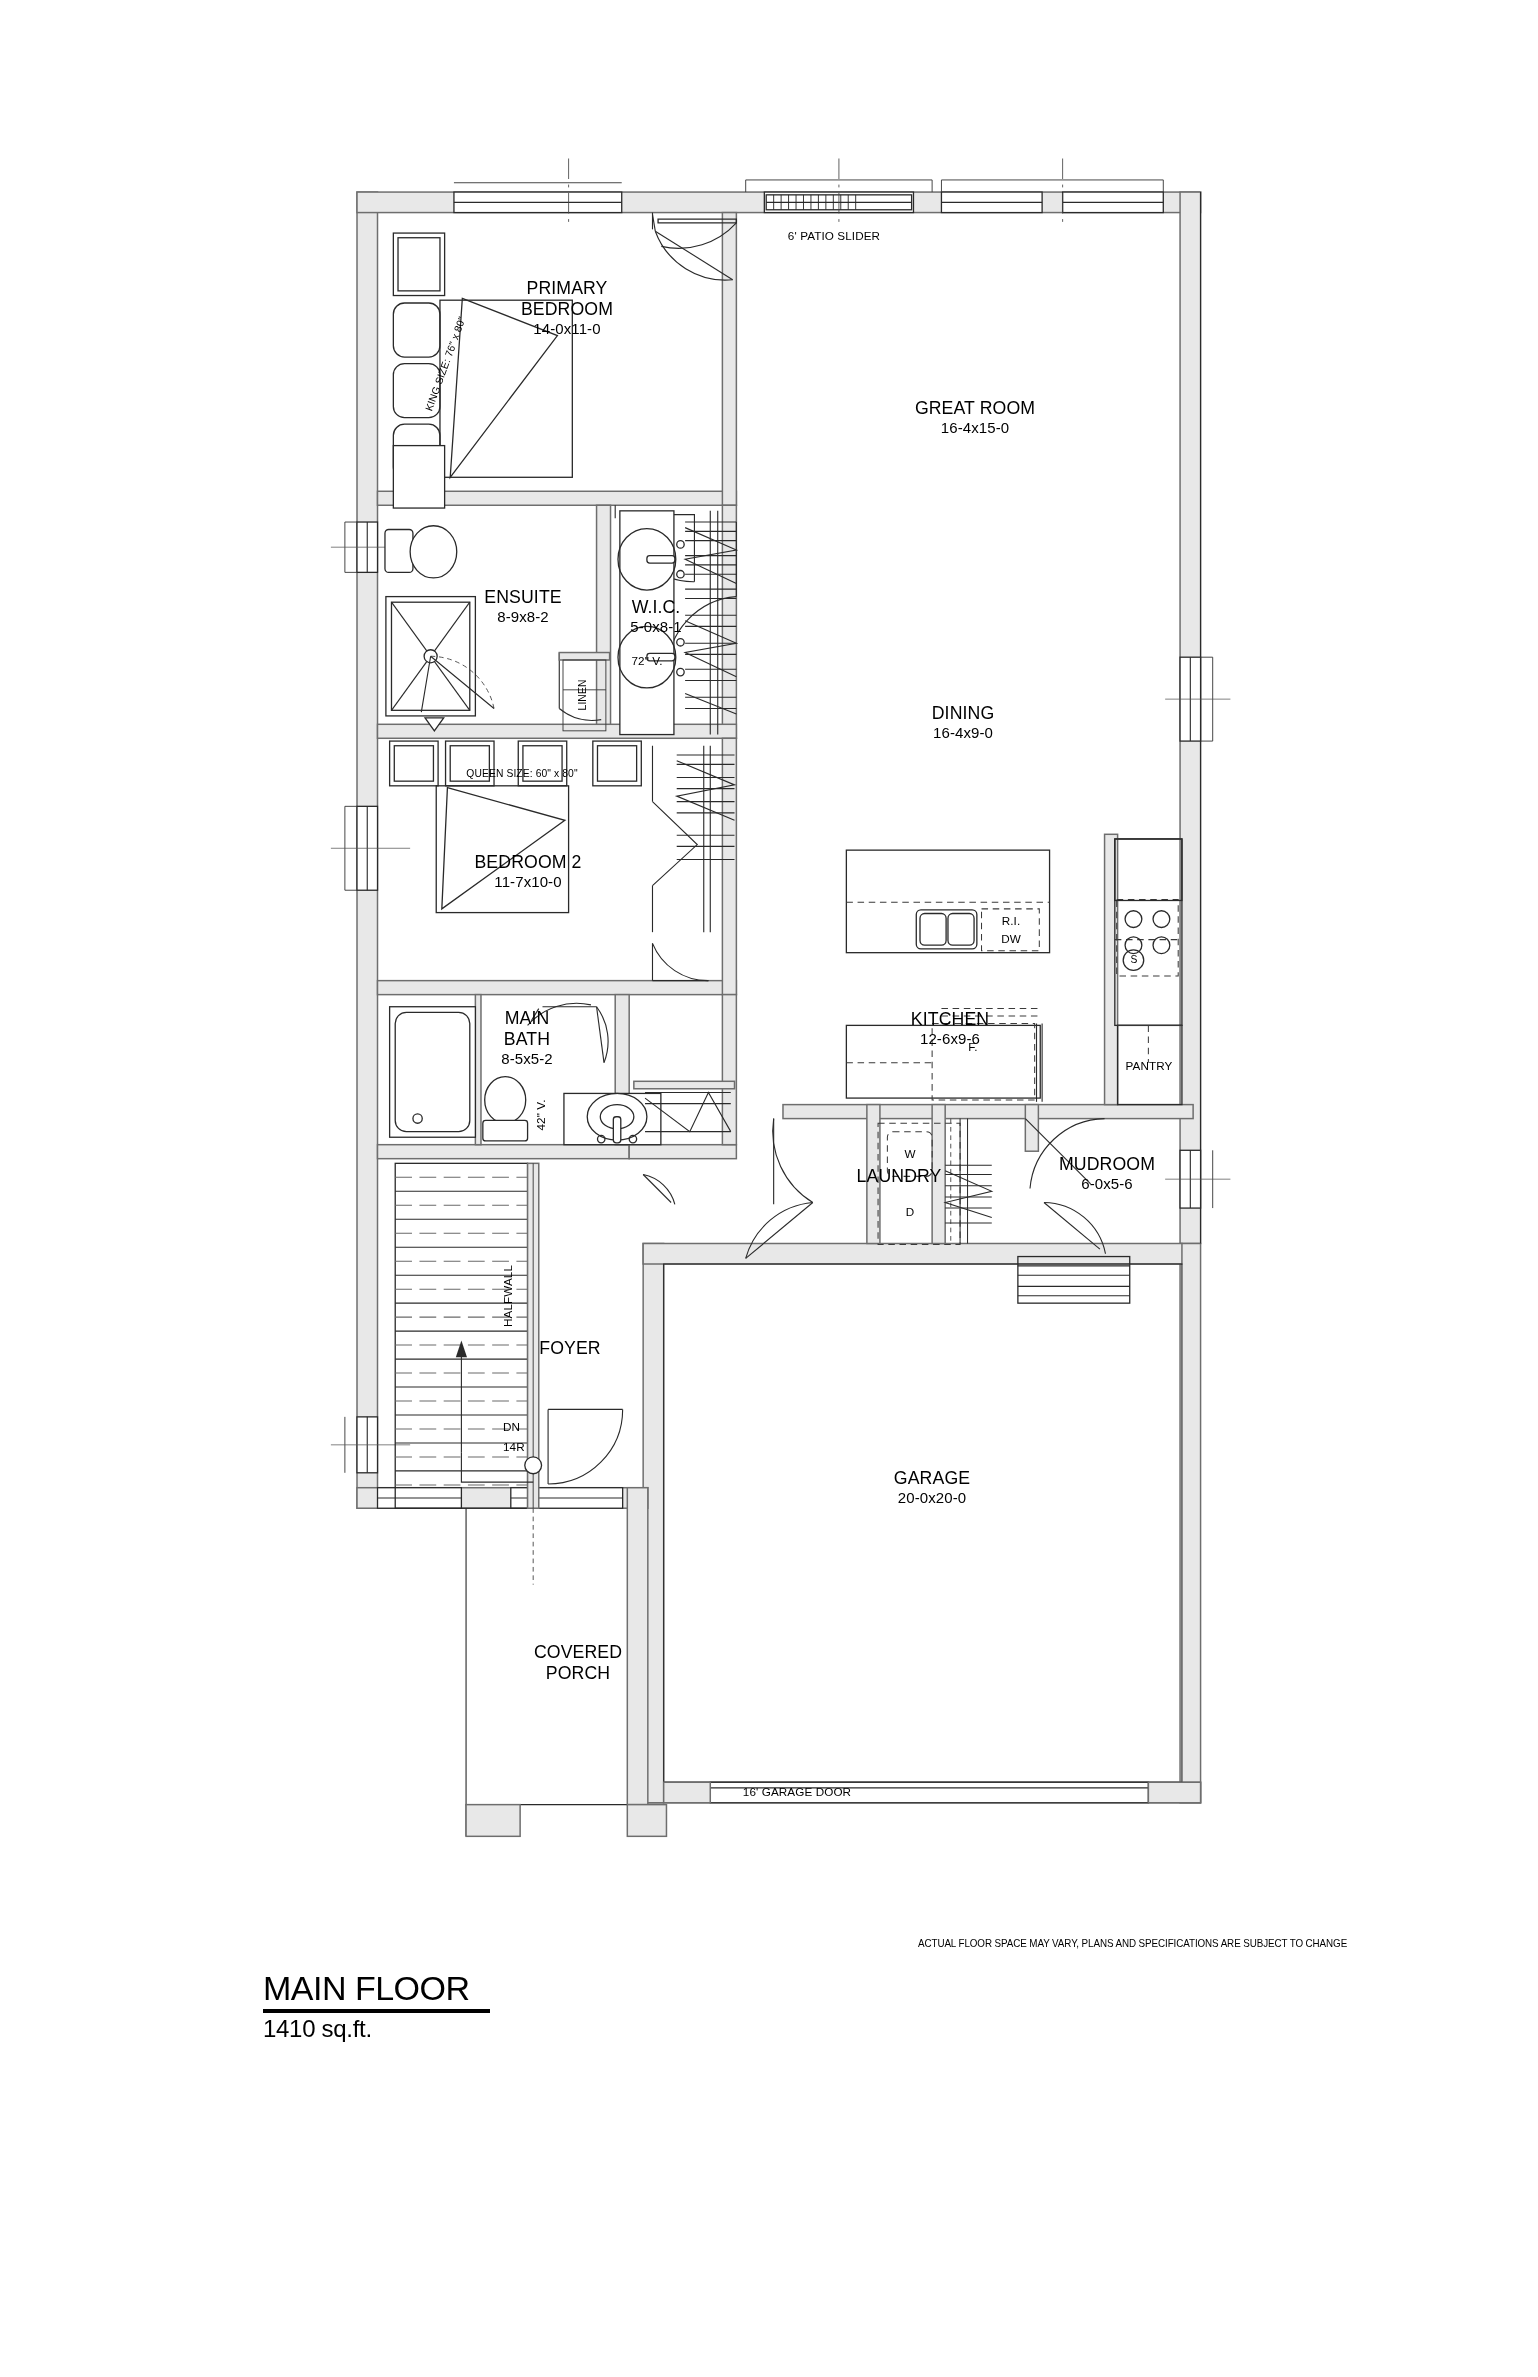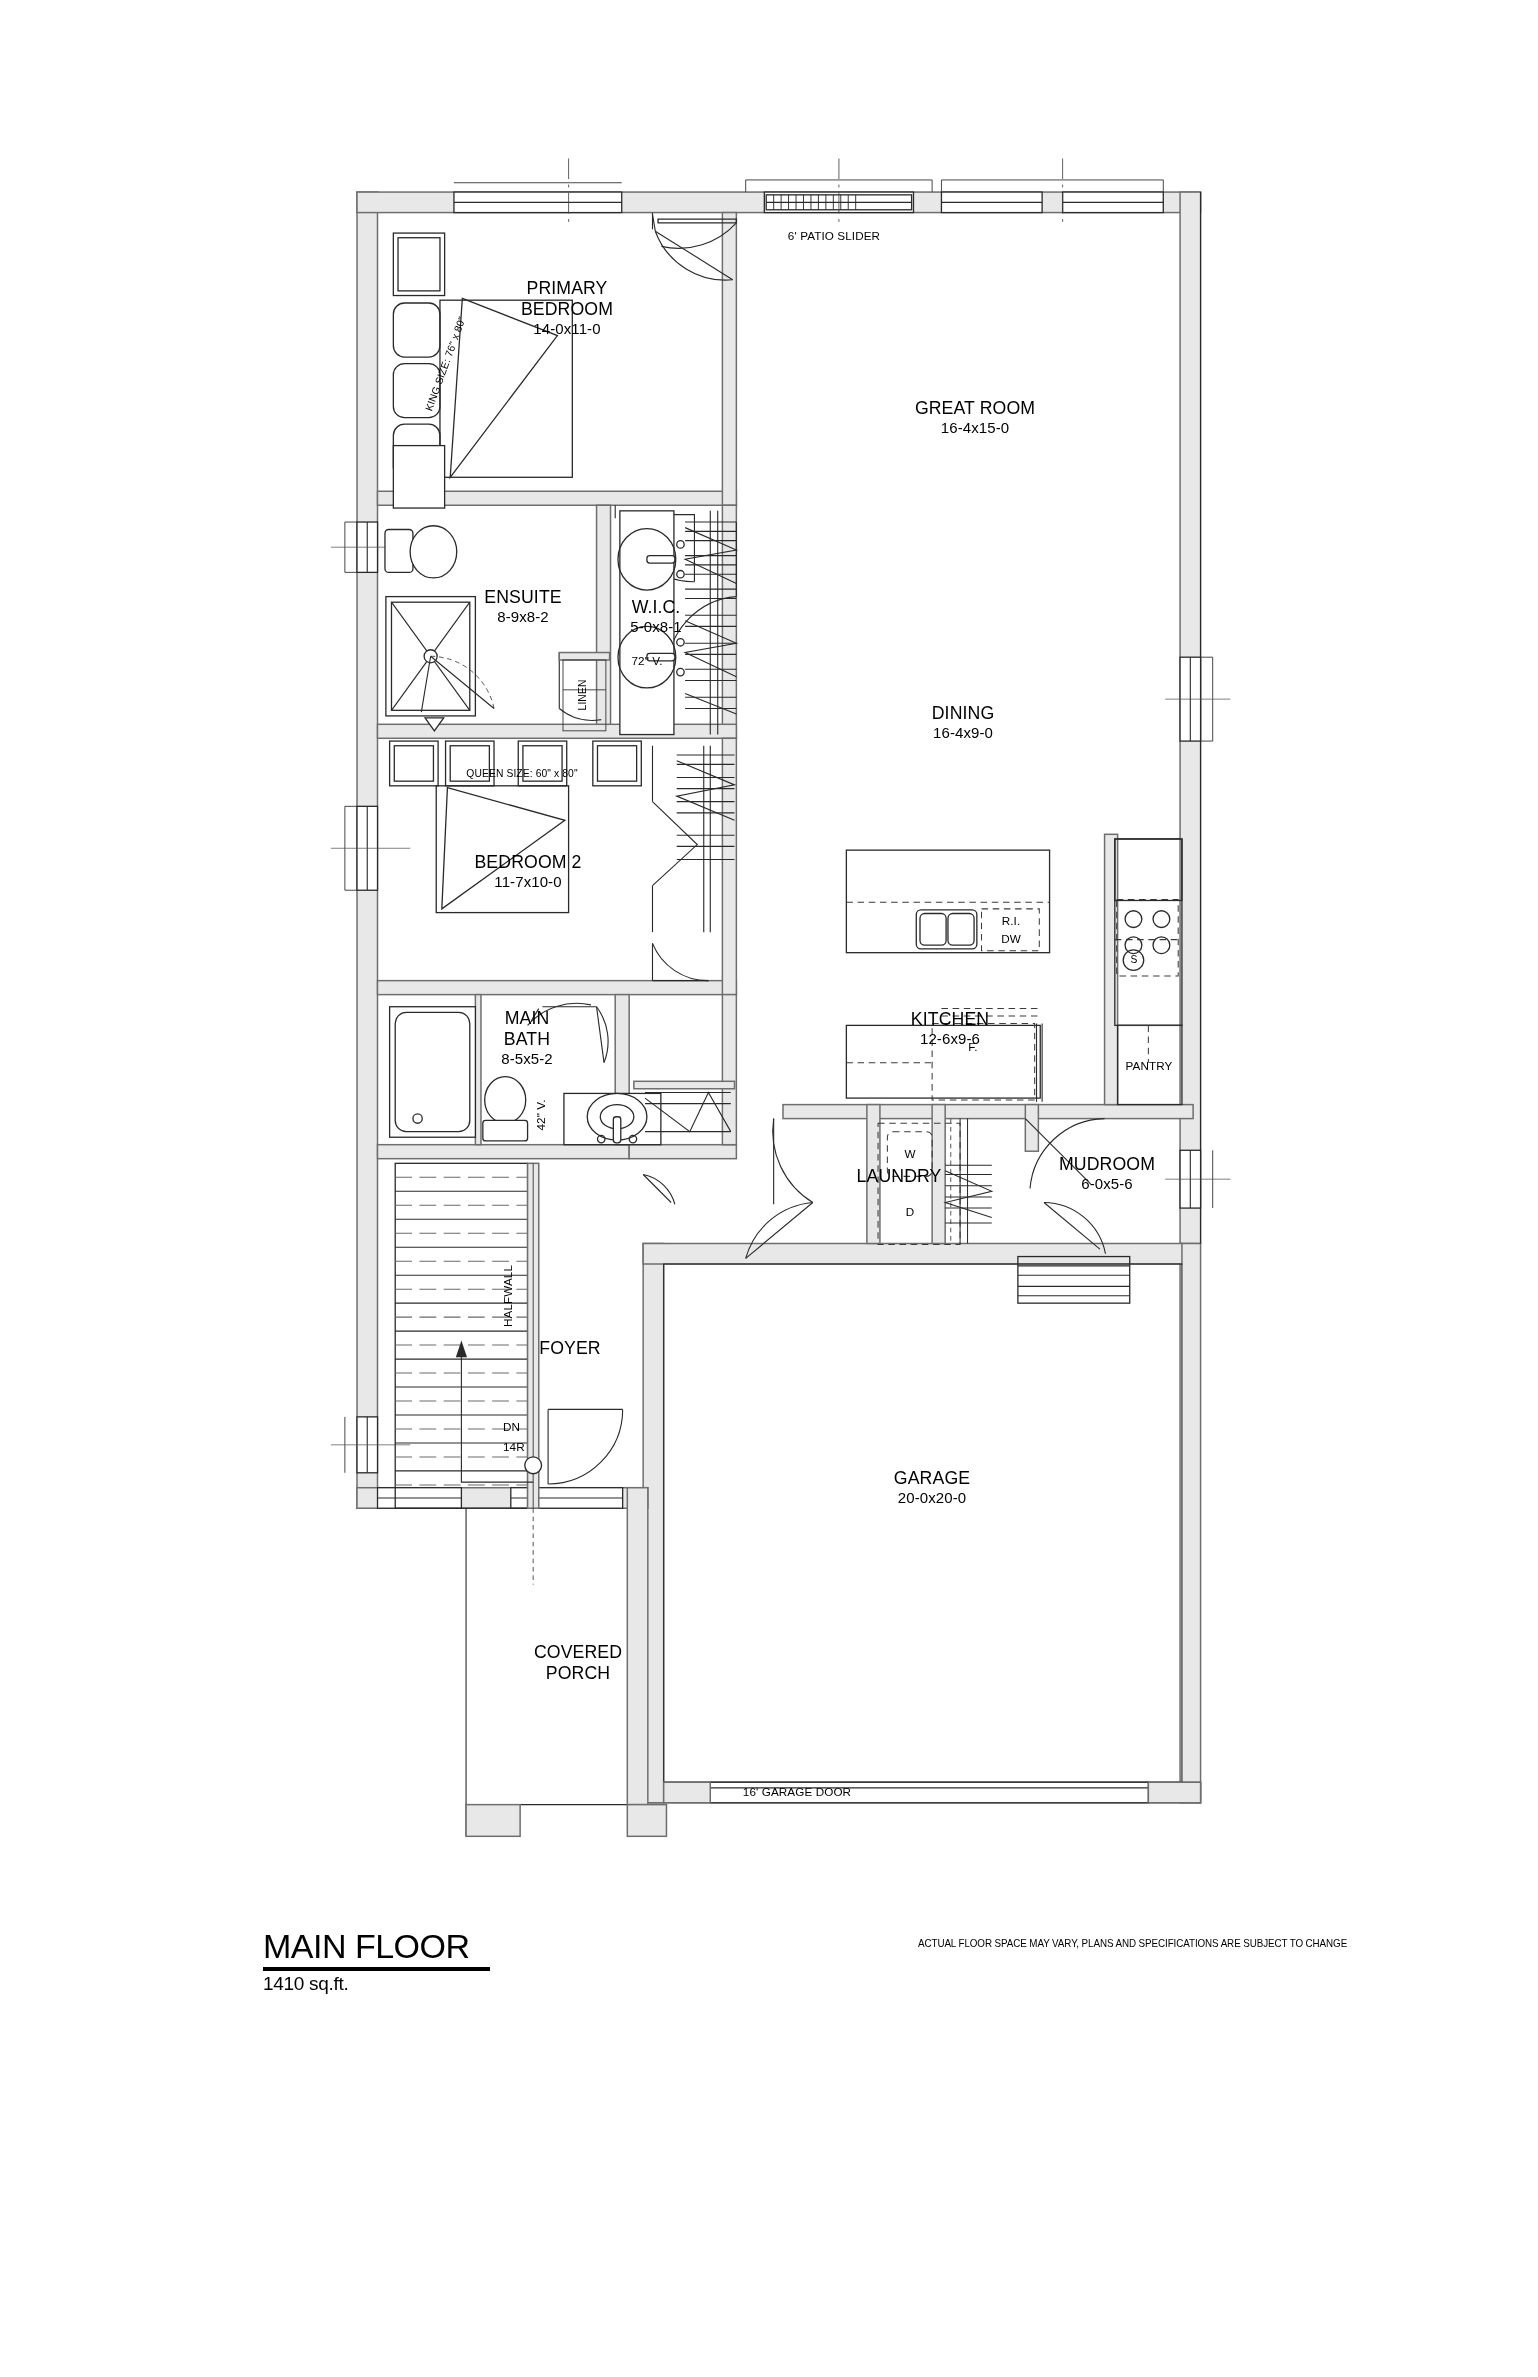--- a/index.html
+++ b/index.html
@@ -6,24 +6,24 @@
   body{width:1538px;height:2377px;position:relative;
        font-family:"Liberation Sans","DejaVu Sans",sans-serif;color:#000;}
   #plan{position:absolute;left:0;top:0;width:1538px;height:2377px;}
   .lbl{position:absolute;text-align:center;line-height:1.18;white-space:nowrap;
        color:#000;letter-spacing:0.1px;}
   .rm-name{font-size:17.7px;}
   .rm-dim{font-size:15px;}
   .rm-2line{line-height:1.2;}
   .tiny{font-size:10.3px;}
   .tiny2{font-size:11.7px;}
-  #title-block{position:absolute;left:263px;top:1927px;}
+  #title-block{position:absolute;left:263px;top:1969px;}
   #title-main{font-size:34px;letter-spacing:-0.5px;font-family:"Liberation Sans",sans-serif;}
   #title-rule{width:227px;height:3.7px;background:#000;margin-top:0.9px;}
-  #title-sub{font-size:19px;margin-top:2.8px;letter-spacing:-0.3px;}
+  #title-sub{font-size:24px;margin-top:2.8px;letter-spacing:-0.3px;}
   #disclaimer{position:absolute;left:918px;top:1937px;font-size:10.7px;
               letter-spacing:-0.1px;white-space:nowrap;
               transform:scaleX(0.92);transform-origin:left center;}
 </style>
 </head>
 <body>
 
 <svg id="plan" viewBox="0 0 1650 2550">
   <defs>
     <style>

